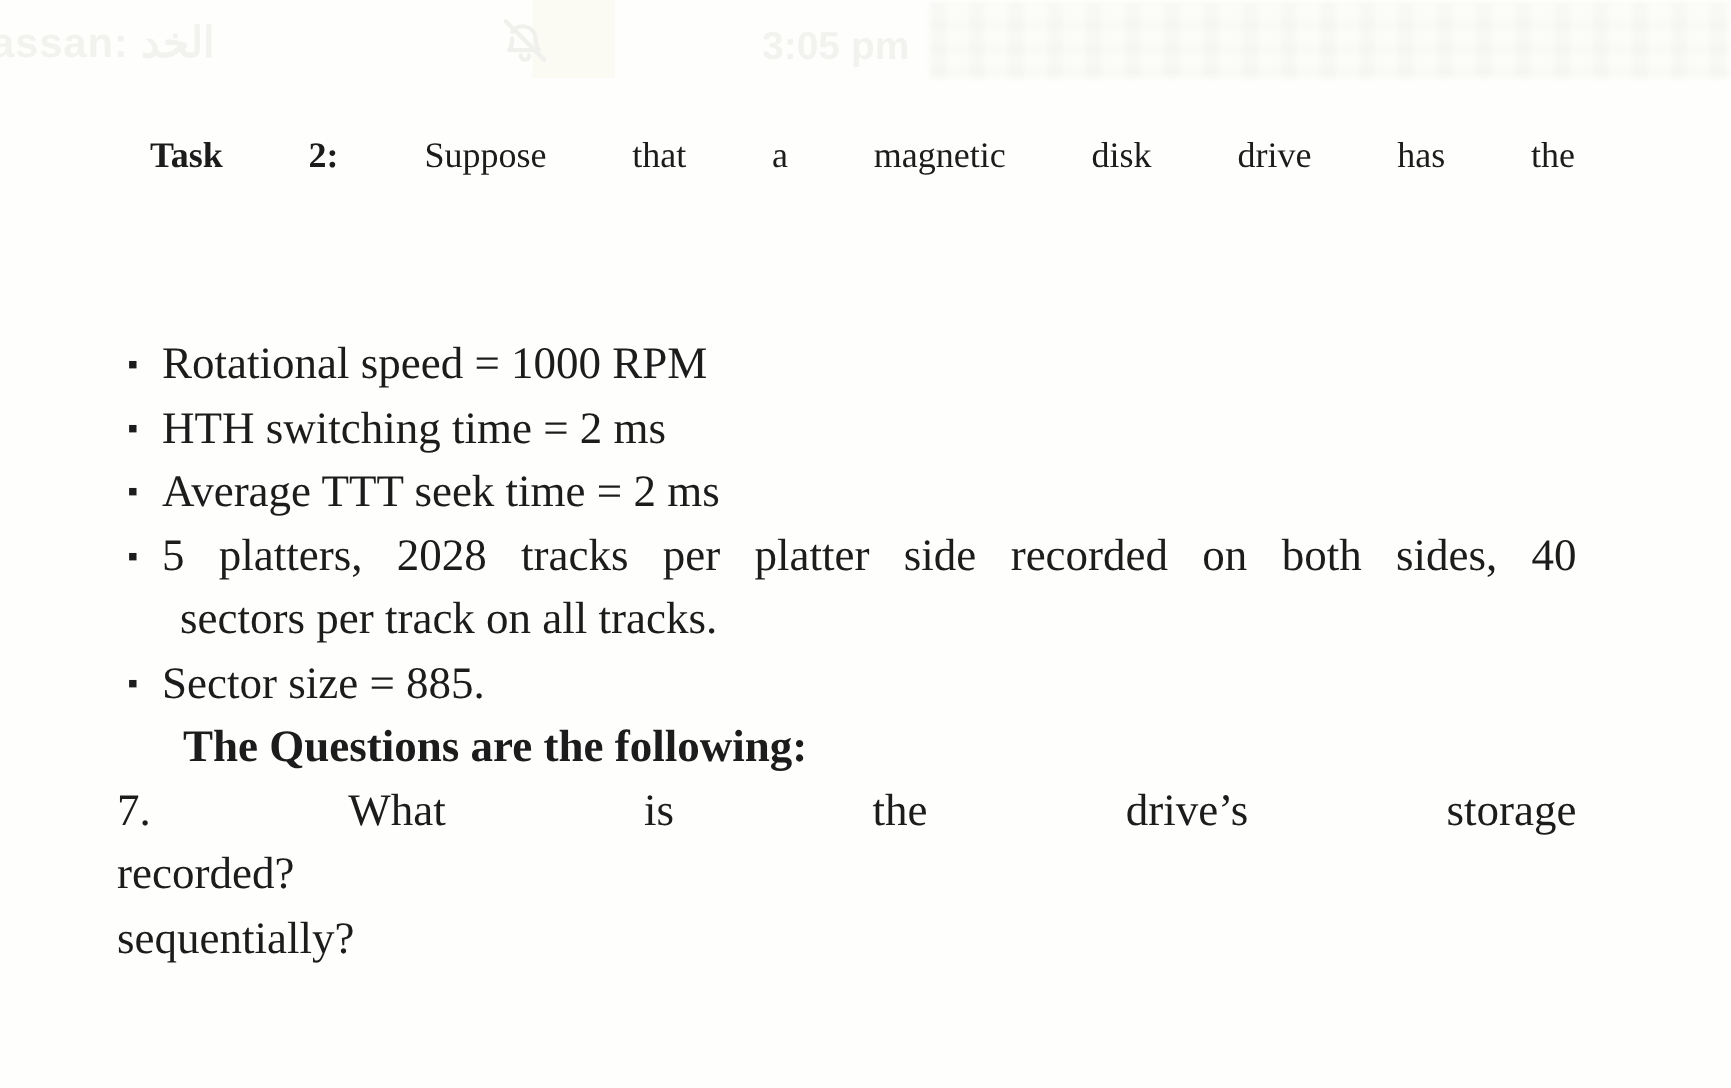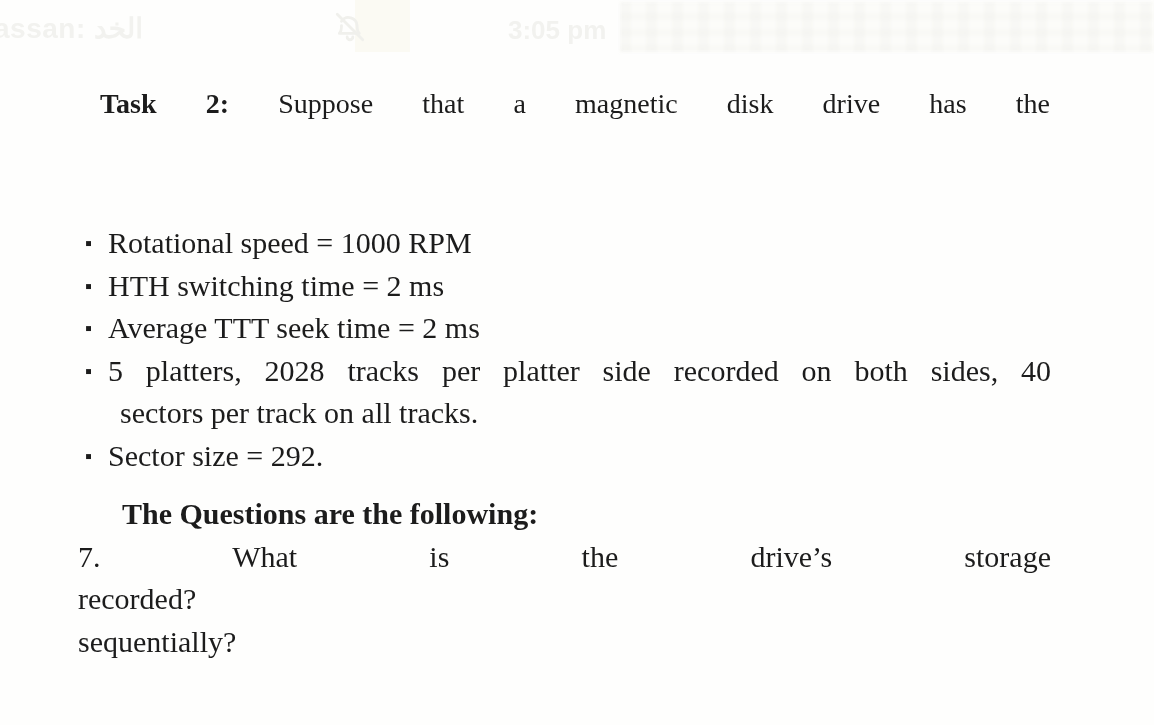--- a/index.html
+++ b/index.html
@@ -46,21 +46,21 @@
     background: #fbfaf2;
     opacity: 0.9;
   }
 
   
   #title-block {
     position: absolute;
     left: 100px;
     top: 78px;
     width: 950px;
-    font-size: 28px;
+    font-size: 24px;
     line-height: 52px;
   }
   .justify-line {
     text-align: justify;
     text-align-last: justify;
     text-justify: inter-word;
     white-space: normal;
   }
   .bold { font-weight: 700; }
 
@@ -76,21 +76,21 @@
   .line { position: relative; }
   .bullet-line { padding-left: 30px; }
   .bullet-mark {
     position: absolute;
     left: 7px;
     top: 0;
     font-size: 20px;
     line-height: 42.5px;
   }
   .indent-wrap   { padding-left: 42px; font-family: Liberation Serif, serif; }
-  .indent-head   { padding-left: 44px; margin-top: 16px; }
+  .indent-head   { padding-left: 44px; }
 </style>
 </head>
 <body>
 
 <div id="canvas">
 
   <div id="ghost-strip2"></div>
   <div id="ghost-noise"></div>
   <div id="ghost-sender" class="ghost">assan: الخد</div>
   <div id="ghost-bell">
@@ -126,21 +126,21 @@
     </div>
 
     <div class="line bullet-line justify-line">
       <span class="bullet-mark">▪</span>
       <span>5 platters, 2028 tracks per platter side recorded on both sides, 40</span>
     </div>
     <div class="line indent-wrap">sectors per track on all tracks.</div>
 
     <div class="line bullet-line">
       <span class="bullet-mark">▪</span>
-      <span>Sector size = 292.</span>
+      <span>Sector size = 885.</span>
     </div>
 
     <div class="line indent-head bold">The Questions are the following:</div>
 
     <div class="line justify-line">7. What is the drive’s storage</div>
     <div class="line">recorded?</div>
 
     <div class="line">sequentially?</div>
 
   </div>

